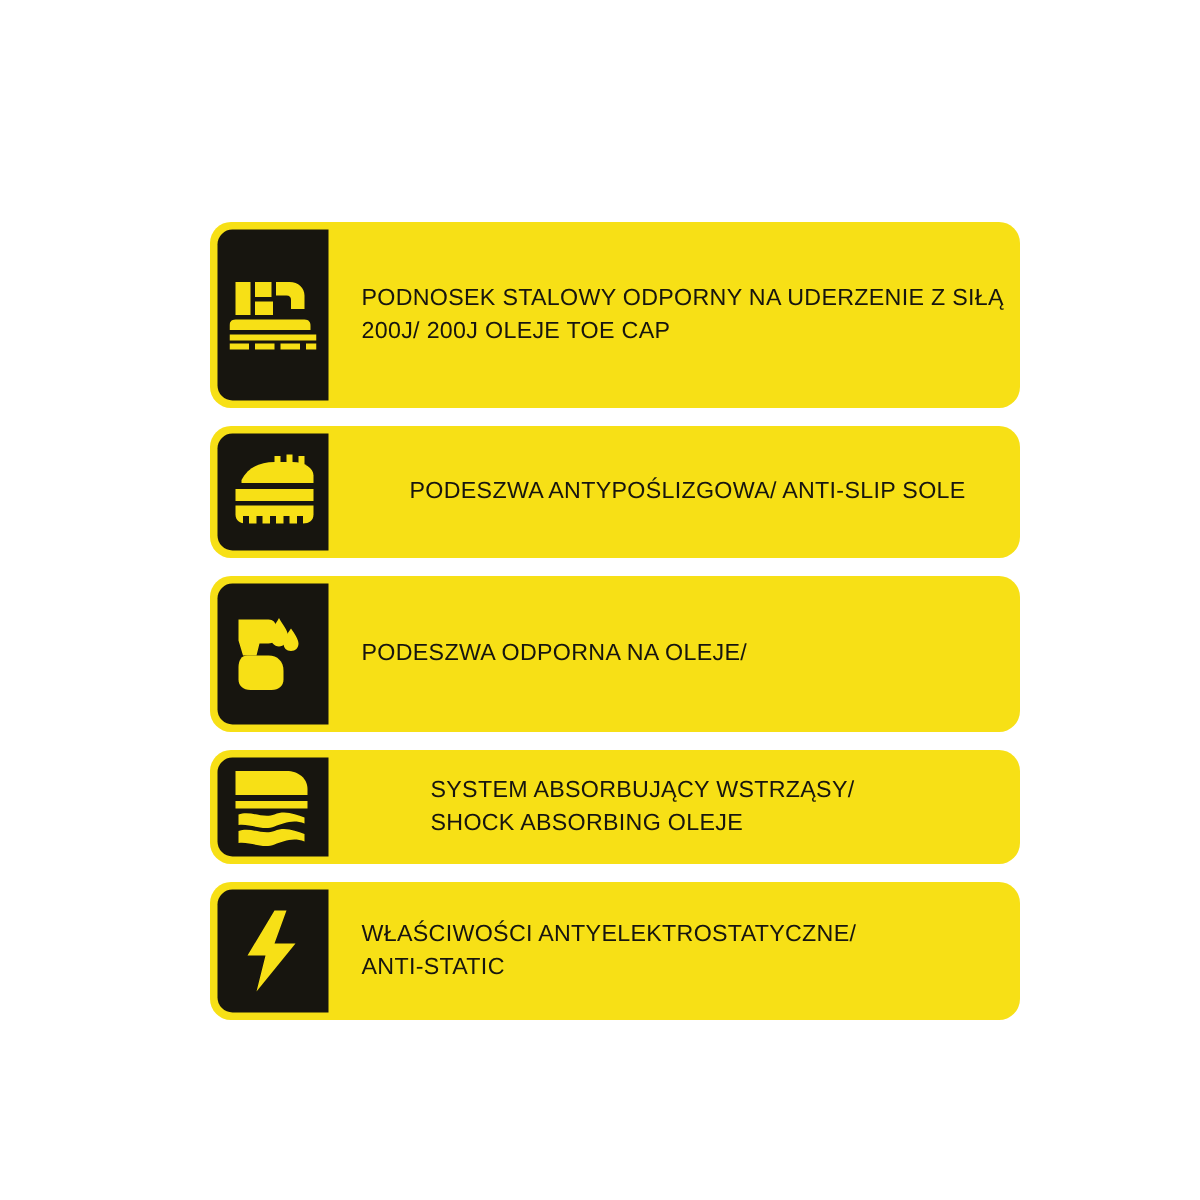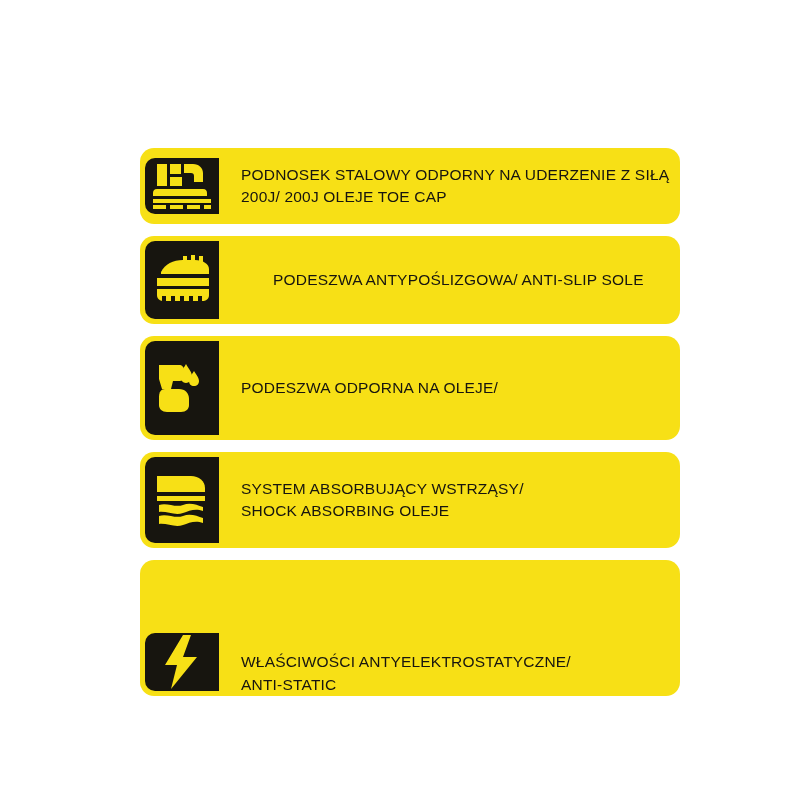--- a/index.html
+++ b/index.html
@@ -57,25 +57,25 @@
     font-weight: 500;
   }
   .feature-text .line-wrap {
     display: block;
   }
   .feature-text .line {
     display: block;
     white-space: nowrap;
   }
   
-  .row-0 { height: 76px; align-items: center; }
+  .row-0 { height: 124px; }
   .row-1 { height: 88px; gap: 32px; }
   .row-2 { height: 104px; }
-  .row-3 { height: 96px; }
-  .row-4 { height: 136px; align-items: flex-end; }
+  .row-3 { height: 76px; gap: 46px; }
+  .row-4 { height: 92px; }
 </style>
 </head>
 <body>
 
 <div id="feature-list">
 
   <div class="feature-row row-0">
     <div class="icon-box">
       <span>
         <svg width="58" height="56" viewBox="0 0 58 56" aria-hidden="true">

